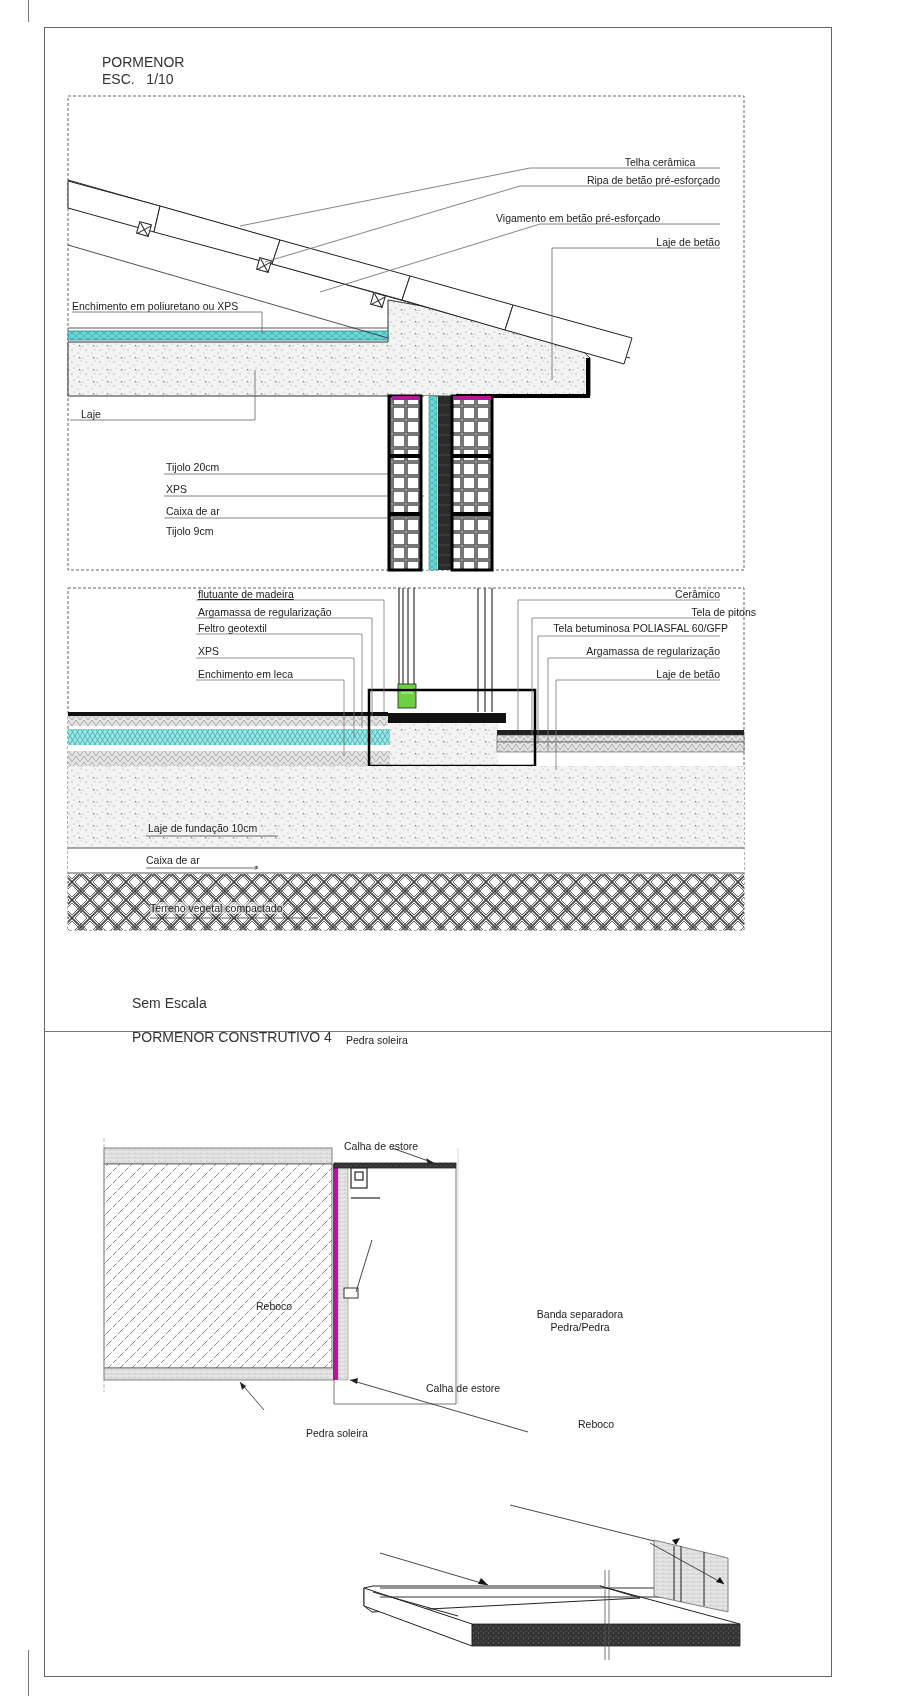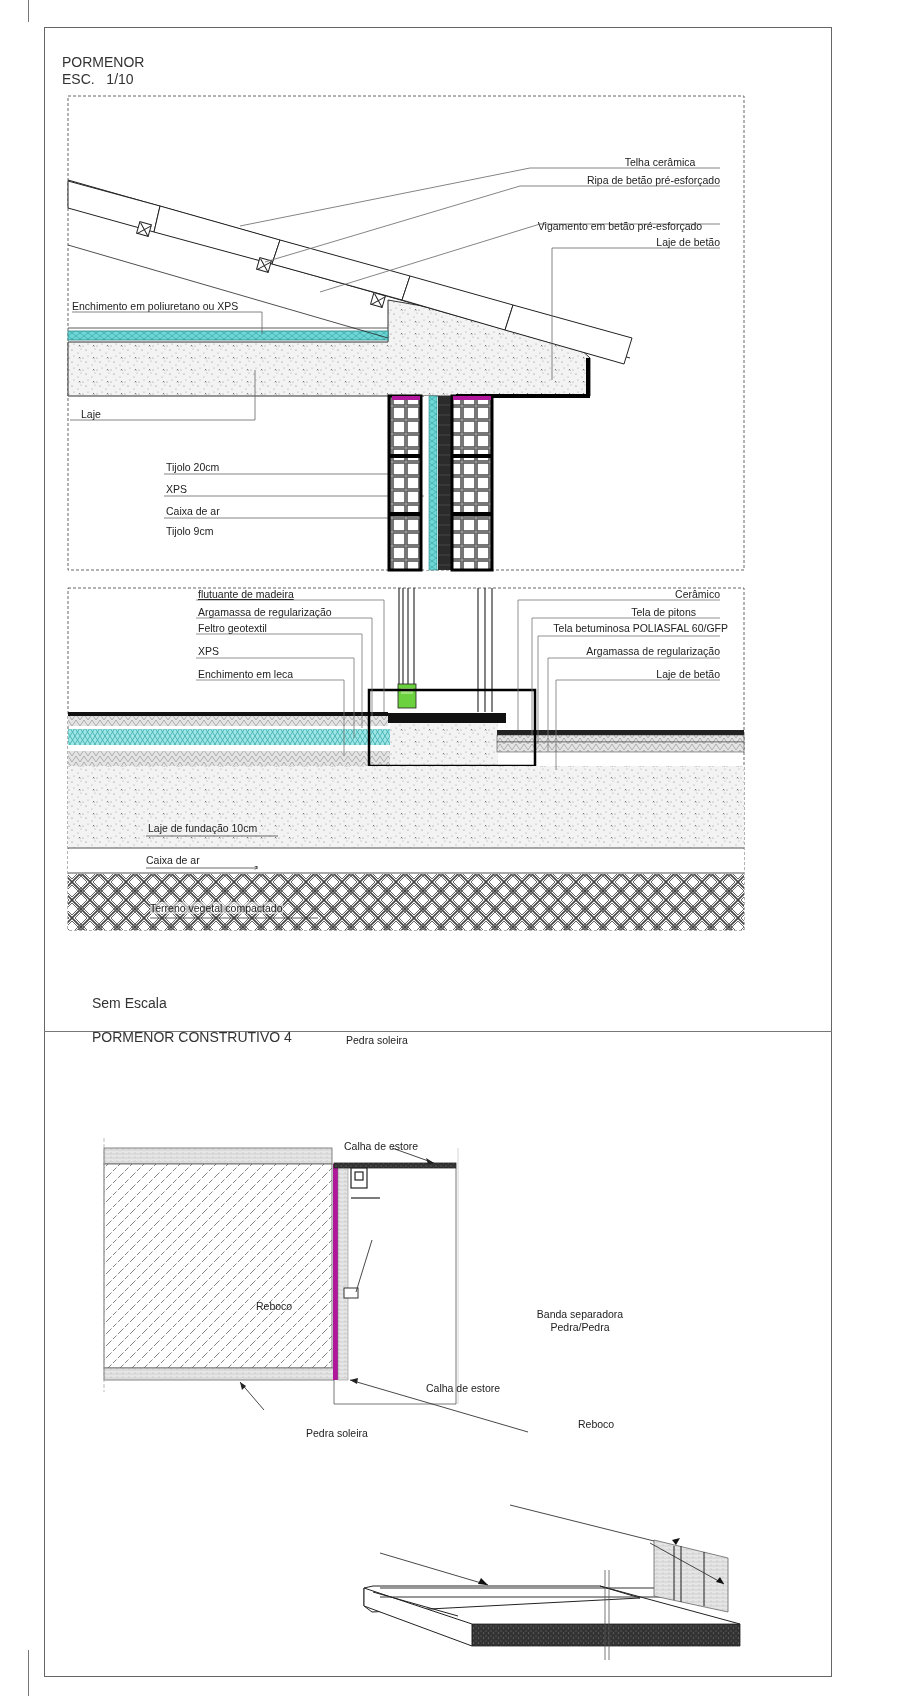--- a/index.html
+++ b/index.html
@@ -1,20 +1,20 @@
 <!DOCTYPE html>
 <html><head>
 <meta charset="utf-8">
 <style>
   html,body{margin:0;padding:0;background:#fff;}
   body{width:900px;height:1696px;position:relative;overflow:hidden;font-family:"Liberation Sans",sans-serif;color:#222;}
   .page-edge{position:absolute;left:28px;width:1px;background:#777;}
   .sheet{position:absolute;left:44px;top:27px;width:788px;height:1650px;border:1.5px solid #666;box-sizing:border-box;}
   .divider{position:absolute;left:44px;top:1031px;width:788px;height:1px;background:#777;}
-  .title{position:absolute;font-size:14px;line-height:17px;color:#333;}
+  .title{position:absolute;font-size:14px;line-height:17px;color:#333;margin-left:40px;}
   .lbl{position:absolute;font-size:10.5px;white-space:nowrap;color:#222;}
   svg{position:absolute;left:0;top:0;}
 </style>
 </head>
 <body>
 
 <div class="page-edge" style="top:0;height:22px;"></div>
 <div class="page-edge" style="top:1650px;height:46px;"></div>
 
 <div class="sheet"></div>
@@ -249,38 +249,38 @@
     <polygon points="488,1585 478,1584 481,1578"></polygon>
     <polygon points="672,1540 680,1538 676,1545"></polygon>
   </g>
 </svg>
 
 <div class="title" style="left:62px;top:54px;">PORMENOR</div>
 <div class="title" style="left:62px;top:71px;white-space:pre;">ESC.   1/10</div>
 
 <div class="lbl" style="left:600px;top:156px;width:120px;text-align:center;">Telha cerâmica</div>
 <div class="lbl" style="left:540px;top:174px;width:180px;text-align:right;">Ripa de betão pré-esforçado</div>
-<div class="lbl" style="left:520px;top:212px;width:200px;text-align:center;margin-top:8px;">Vigamento em betão pré-esforçado</div>
+<div class="lbl" style="left:496px;top:212px;width:200px;text-align:left;">Vigamento em betão pré-esforçado</div>
 <div class="lbl" style="left:600px;top:236px;width:120px;text-align:right;">Laje de betão</div>
 <div class="lbl" style="left:72px;top:300px;">Enchimento em poliuretano ou XPS</div>
 <div class="lbl" style="left:72px;top:408px;padding-left:9px;">Laje</div>
 
 <div class="lbl" style="left:166px;top:461px;">Tijolo 20cm</div>
 <div class="lbl" style="left:166px;top:483px;">XPS</div>
 <div class="lbl" style="left:166px;top:505px;">Caixa de ar</div>
 <div class="lbl" style="left:166px;top:525px;">Tijolo 9cm</div>
 
 <div class="lbl" style="left:198px;top:588px;text-decoration:underline;">flutuante de madeira</div>
 <div class="lbl" style="left:198px;top:606px;">Argamassa de regularização</div>
 <div class="lbl" style="left:198px;top:622px;">Feltro geotextil</div>
 <div class="lbl" style="left:198px;top:645px;">XPS</div>
 <div class="lbl" style="left:198px;top:668px;">Enchimento em leca</div>
 
 <div class="lbl" style="left:600px;top:588px;width:120px;text-align:right;">Cerâmico</div>
-<div class="lbl" style="left:576px;top:606px;width:120px;text-align:right;">Tela de pitons</div>
+<div class="lbl" style="left:636px;top:606px;width:120px;text-align:right;">Tela de pitons</div>
 <div class="lbl" style="left:528px;top:622px;width:200px;text-align:right;">Tela betuminosa POLIASFAL 60/GFP</div>
 <div class="lbl" style="left:560px;top:645px;width:160px;text-align:right;">Argamassa de regularização</div>
 <div class="lbl" style="left:600px;top:668px;width:120px;text-align:right;">Laje de betão</div>
 
 <div class="lbl" style="left:148px;top:822px;background:rgba(243,243,243,0.7);">Laje de fundação 10cm</div>
 <div class="lbl" style="left:146px;top:854px;">Caixa de ar</div>
 <div class="lbl" style="left:150px;top:902px;background:rgba(255,255,255,0.55);">Terreno vegetal compactado</div>
 
 <div class="title" style="left:92px;top:1029px;">PORMENOR CONSTRUTIVO 4</div>
 <div class="title" style="left:92px;top:995px;">Sem Escala</div>

